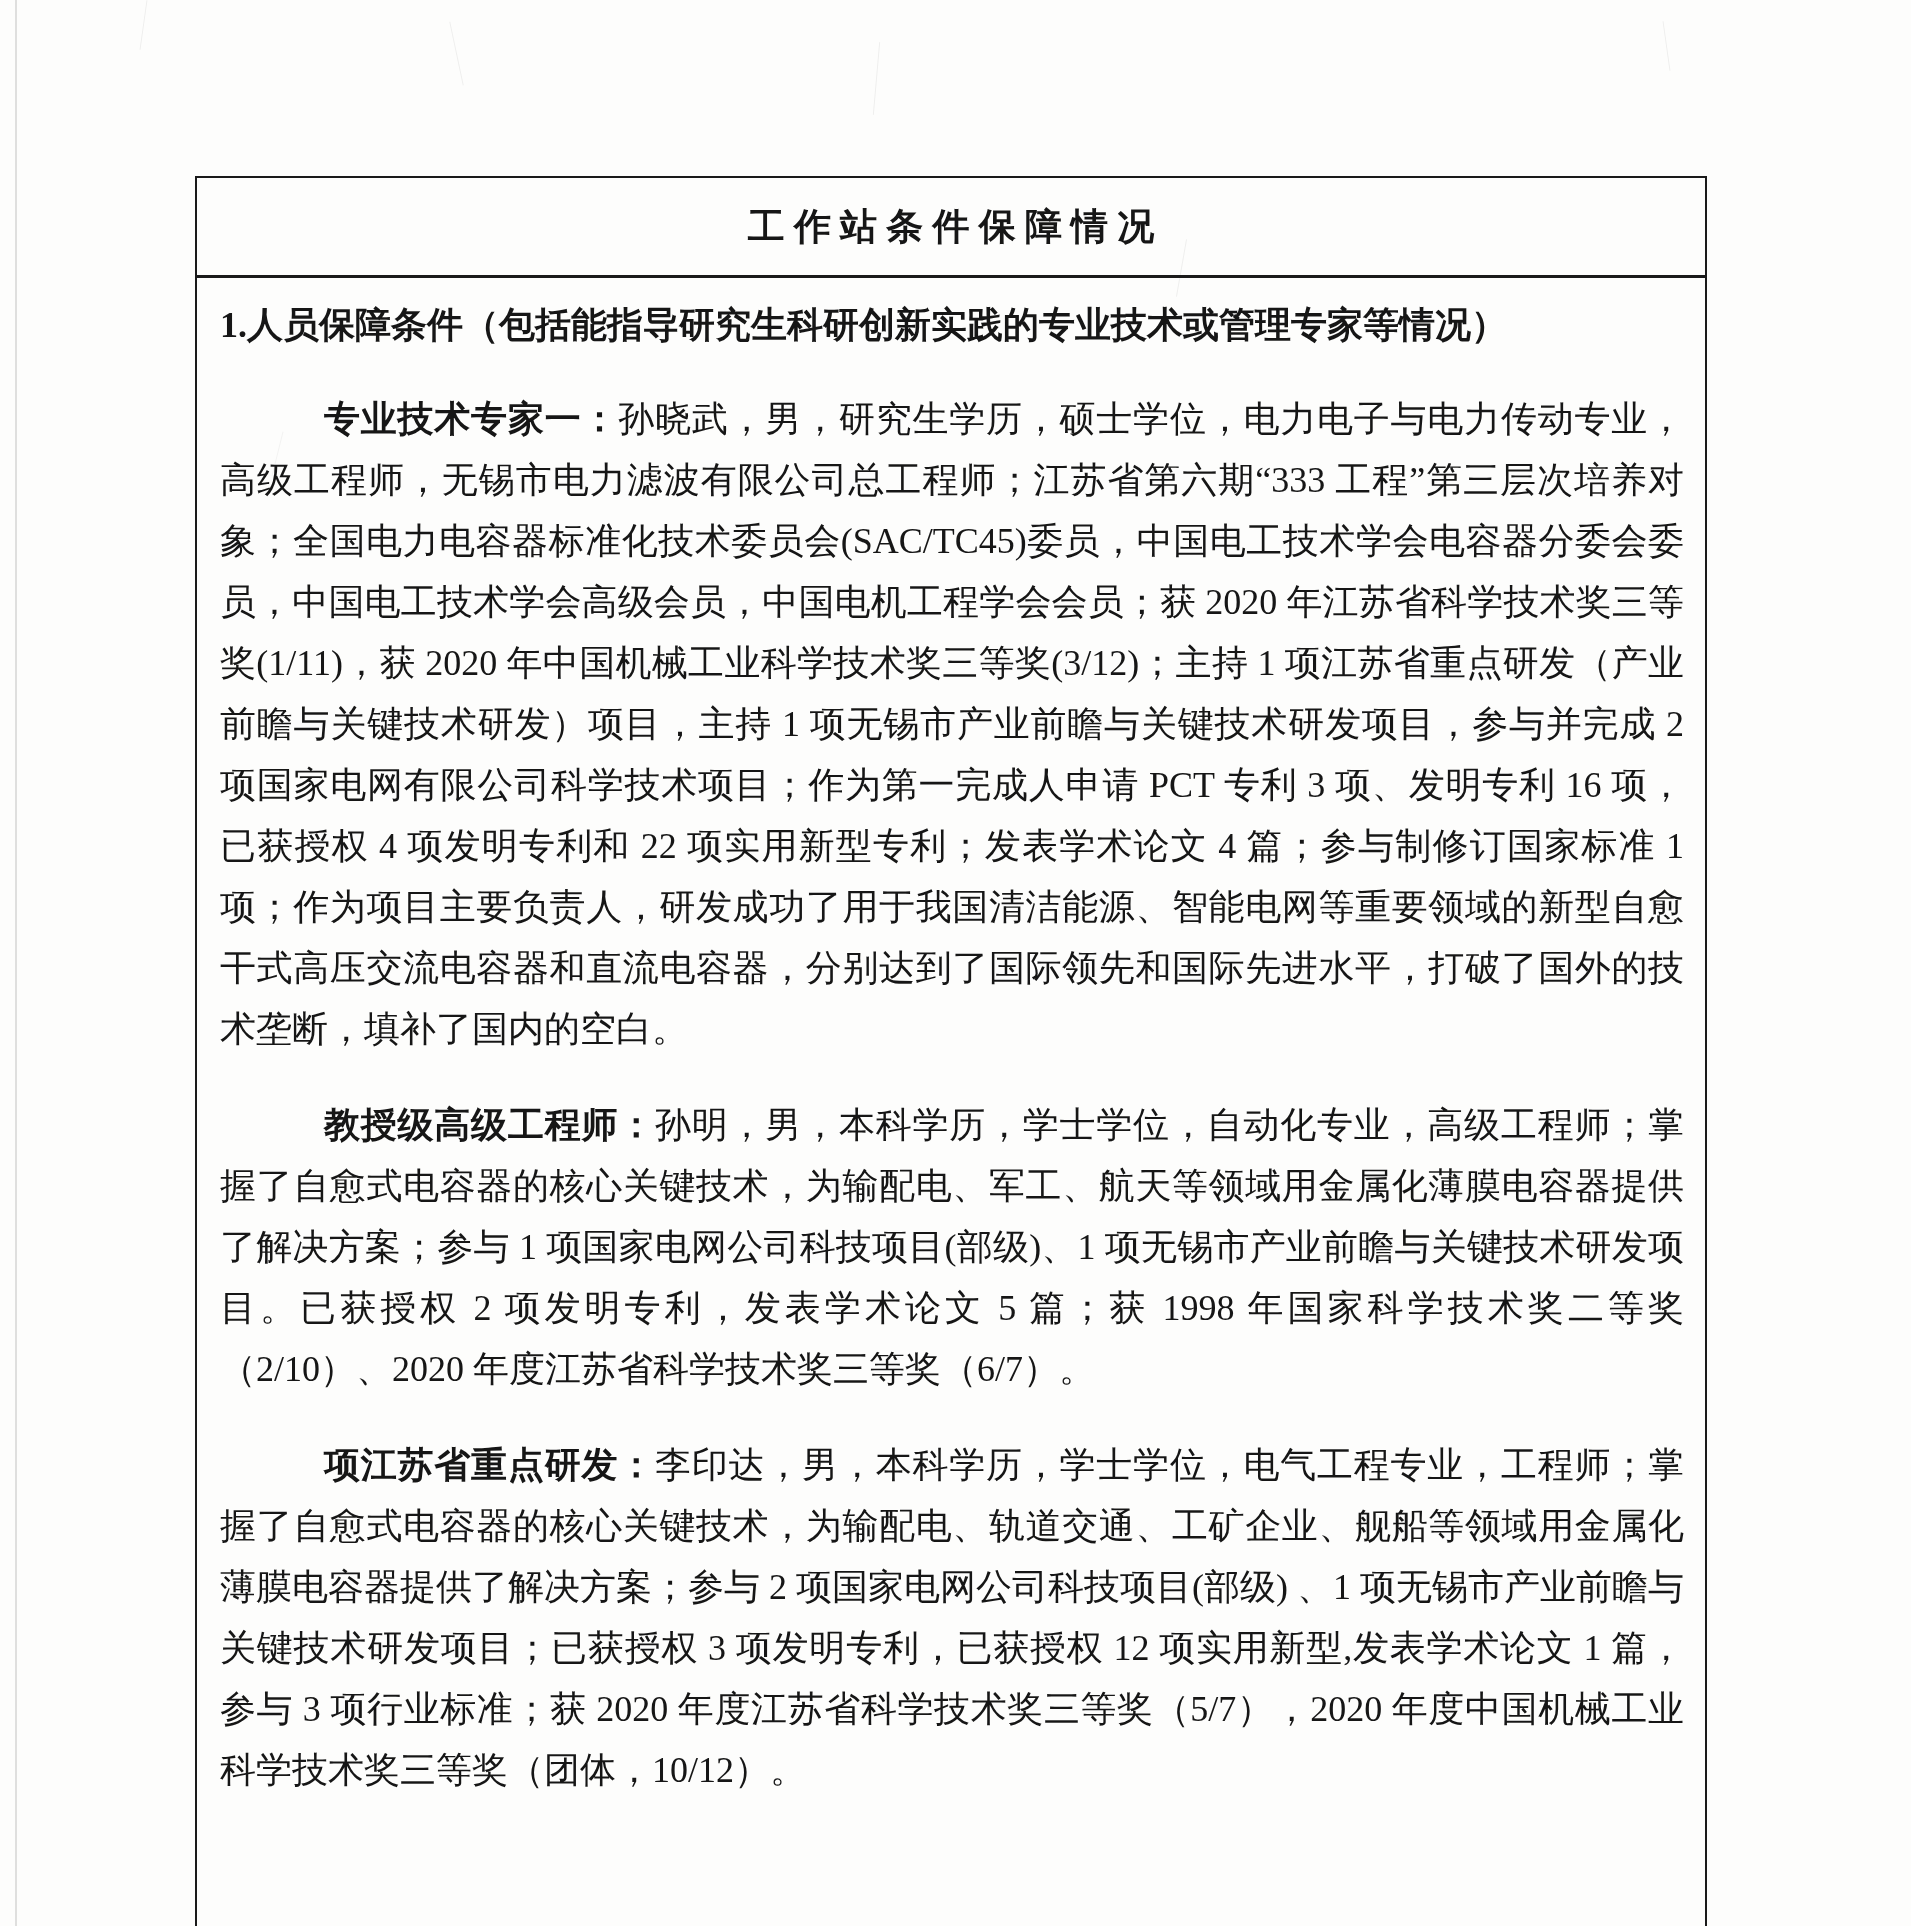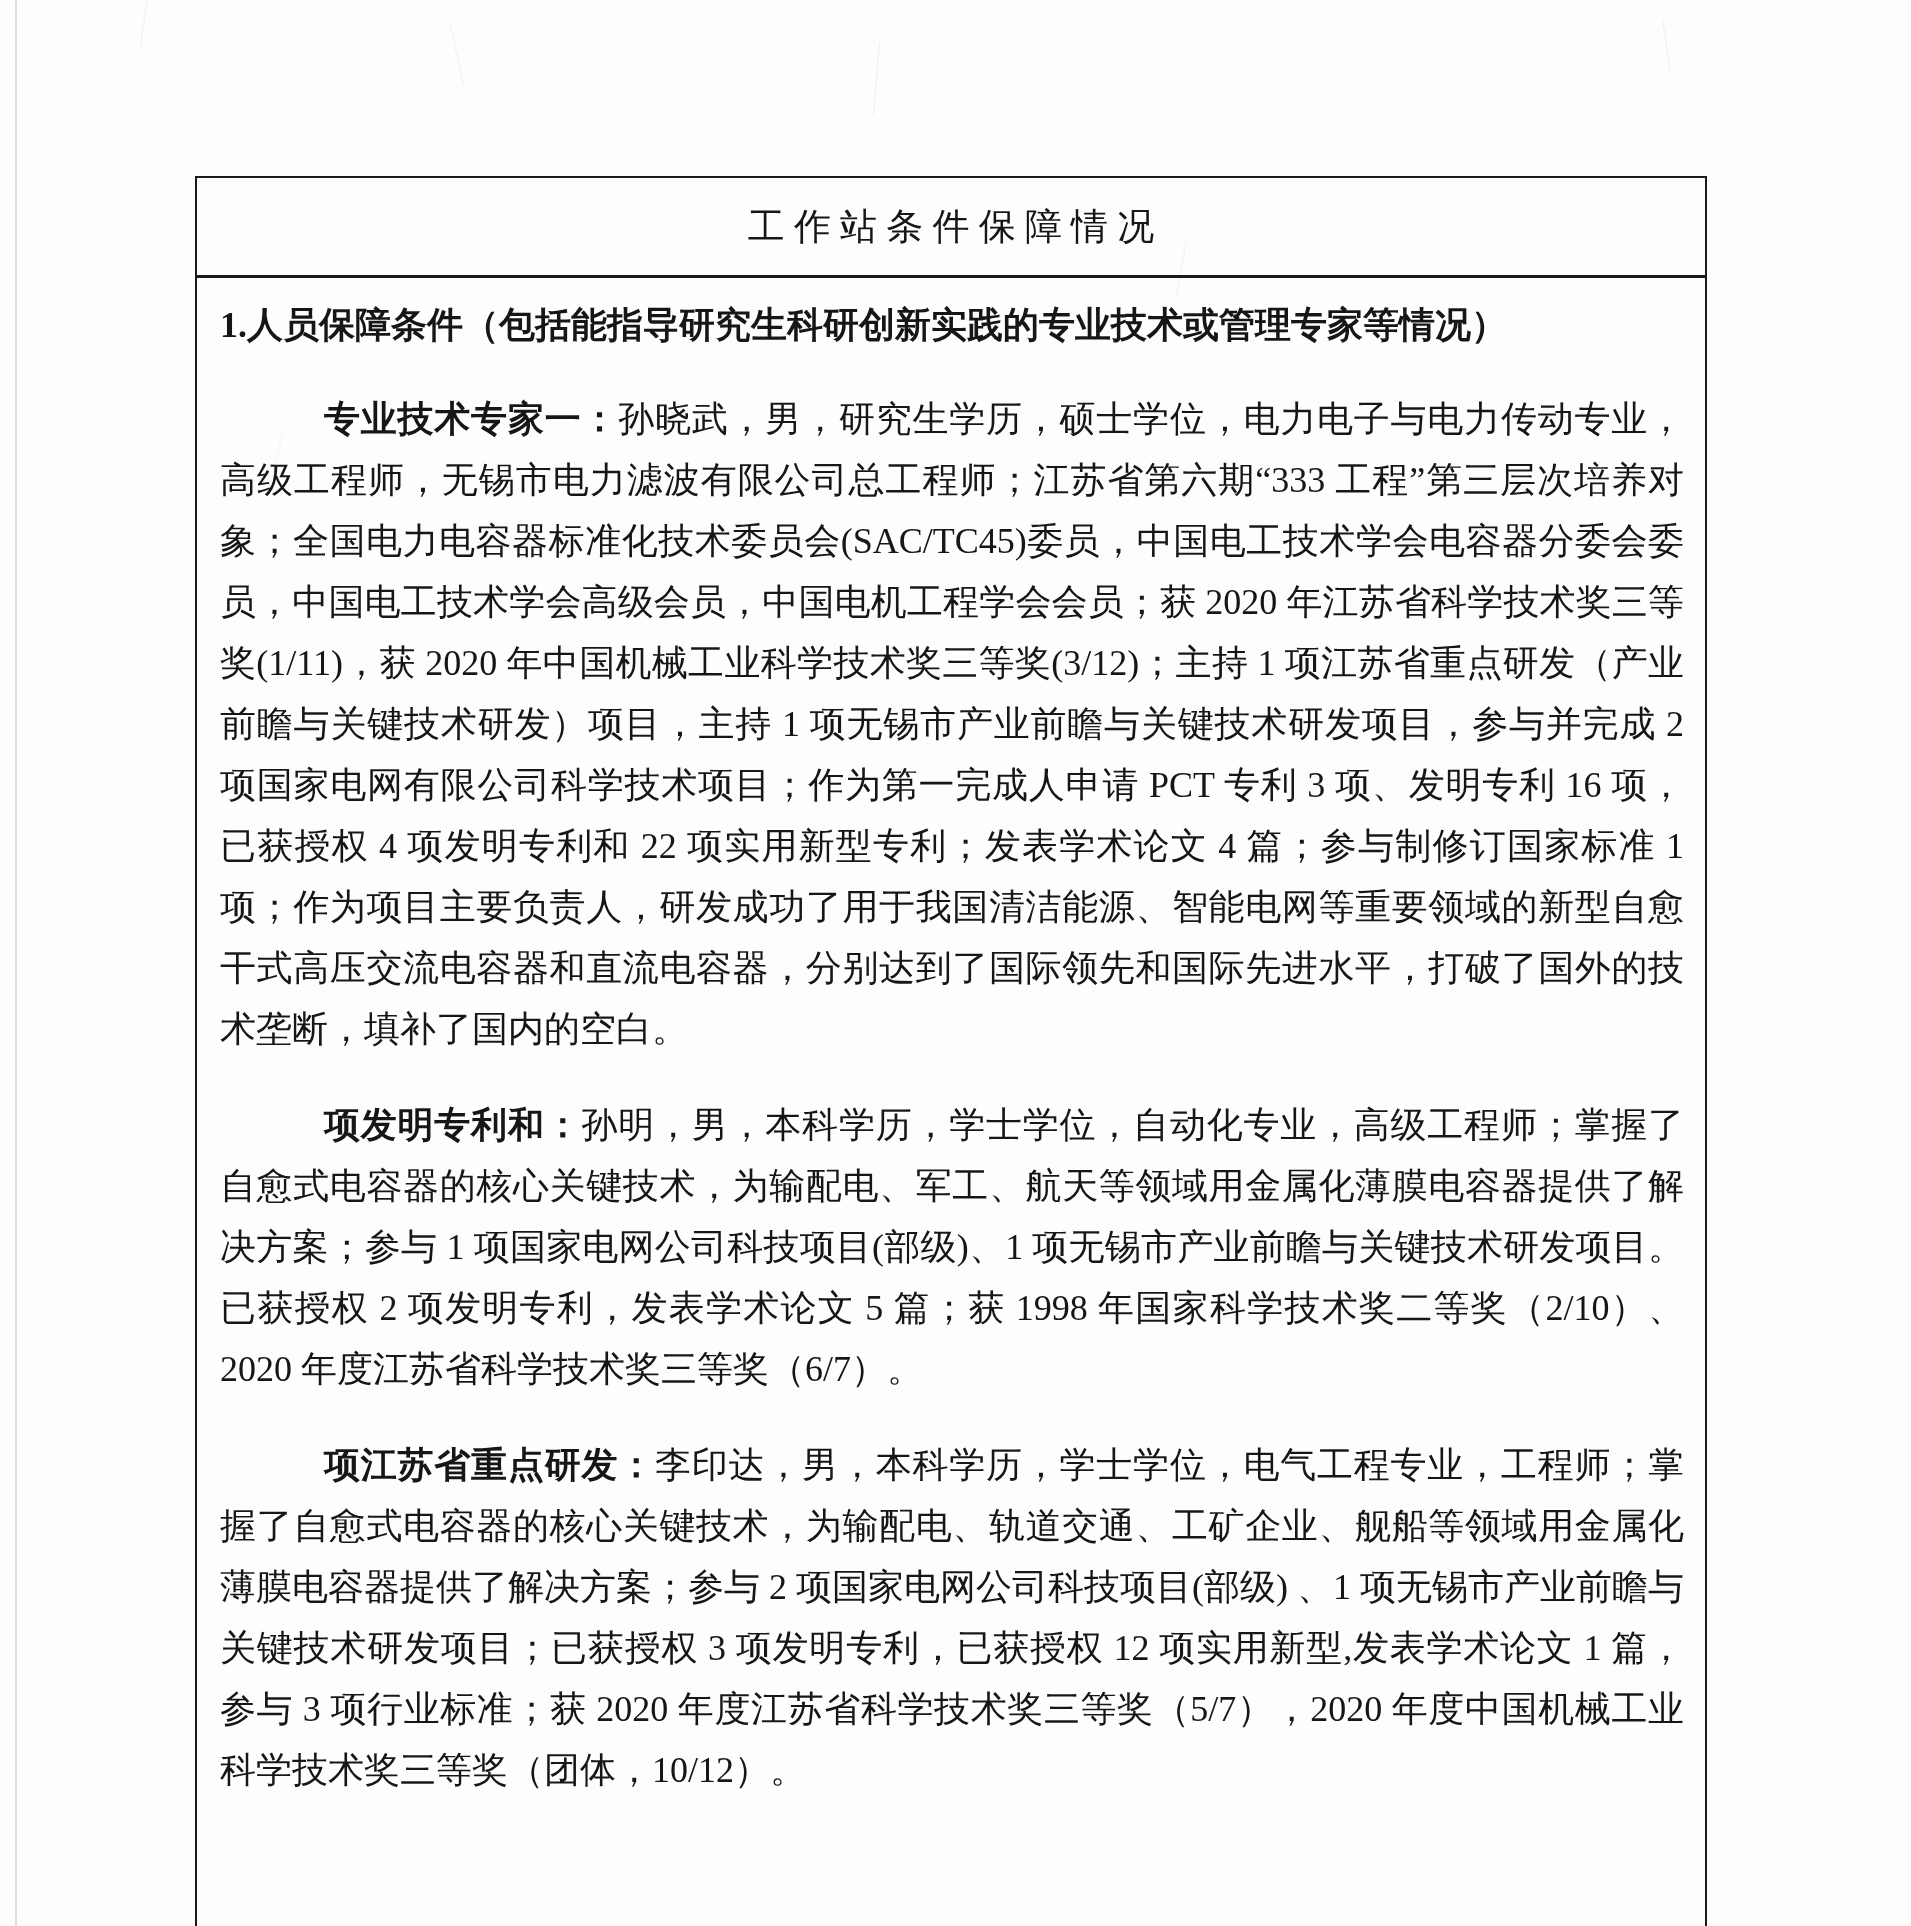--- a/index.html
+++ b/index.html
@@ -27,21 +27,21 @@
     position:absolute; left:195px; top:176px;
     width:1512px; height:2264px;
     border:2.3px solid #1a1a1a; box-sizing:border-box;
   }
   .title-row {
     height:100px; box-sizing:border-box;
     border-bottom:3.5px solid #1a1a1a;
     display:flex; align-items:center; justify-content:center;
   }
   .doc-title {
-    font-size:37px; font-weight:normal;
+    font-size:37px; font-weight:bold;
     letter-spacing:9.2px; padding-left:9.2px;
     white-space:nowrap;
   }
   .table-body { padding:17.7px 21px 0 23px; }
   .section-heading {
     font-size:36px; font-weight:bold; line-height:58px;
     margin:0; text-align:justify;
   }
   p.para {
     font-size:36px; line-height:61px; margin:35px 0 0 0;
@@ -68,19 +68,19 @@
     <span class="doc-title">工作站条件保障情况</span>
   </div>
 
   <div class="table-body">
 
     <h2 class="section-heading">1.人员保障条件（包括能指导研究生科研创新实践的专业技术或管理专家等情况）</h2>
 
 
     <p class="para"><span class="para-label">专业技术专家一：</span><span>孙晓武，男，研究生学历，硕士学位，电力电子与电力传动专业，高级工程师，无锡市电力滤波有限公司总工程师；江苏省第六期“333 工程”第三层次培养对象；全国电力电容器标准化技术委员会(SAC/TC45)委员，中国电工技术学会电容器分委会委员，中国电工技术学会高级会员，中国电机工程学会会员；获 2020 年江苏省科学技术奖三等奖(1/11)，获 2020 年中国机械工业科学技术奖三等奖(3/12)；主持 1 项江苏省重点研发（产业前瞻与关键技术研发）项目，主持 1 项无锡市产业前瞻与关键技术研发项目，参与并完成 2 项国家电网有限公司科学技术项目；作为第一完成人申请 PCT 专利 3 项、发明专利 16 项，已获授权 4 项发明专利和 22 项实用新型专利；发表学术论文 4 篇；参与制修订国家标准 1 项；作为项目主要负责人，研发成功了用于我国清洁能源、智能电网等重要领域的新型自愈干式高压交流电容器和直流电容器，分别达到了国际领先和国际先进水平，打破了国外的技术垄断，填补了国内的空白。</span></p>
 
-    <p class="para"><span class="para-label">项发明专利和：</span><span>孙明，男，本科学历，学士学位，自动化专业，高级工程师；掌握了自愈式电容器的核心关键技术，为输配电、军工、航天等领域用金属化薄膜电容器提供了解决方案；参与 1 项国家电网公司科技项目(部级)、1 项无锡市产业前瞻与关键技术研发项目。已获授权 2 项发明专利，发表学术论文 5 篇；获 1998 年国家科学技术奖二等奖（2/10）、2020 年度江苏省科学技术奖三等奖（6/7）。</span></p>
+    <p class="para"><span class="para-label">教授级高级工程师：</span><span>孙明，男，本科学历，学士学位，自动化专业，高级工程师；掌握了自愈式电容器的核心关键技术，为输配电、军工、航天等领域用金属化薄膜电容器提供了解决方案；参与 1 项国家电网公司科技项目(部级)、1 项无锡市产业前瞻与关键技术研发项目。已获授权 2 项发明专利，发表学术论文 5 篇；获 1998 年国家科学技术奖二等奖（2/10）、2020 年度江苏省科学技术奖三等奖（6/7）。</span></p>
 
     <p class="para"><span class="para-label">项江苏省重点研发：</span><span>李印达，男，本科学历，学士学位，电气工程专业，工程师；掌握了自愈式电容器的核心关键技术，为输配电、轨道交通、工矿企业、舰船等领域用金属化薄膜电容器提供了解决方案；参与 2 项国家电网公司科技项目(部级) 、1 项无锡市产业前瞻与关键技术研发项目；已获授权 3 项发明专利，已获授权 12 项实用新型,发表学术论文 1 篇，参与 3 项行业标准；获 2020 年度江苏省科学技术奖三等奖（5/7），2020 年度中国机械工业科学技术奖三等奖（团体，10/12）。</span></p>
 
   </div>
 </div>
 
 
 </body></html>

